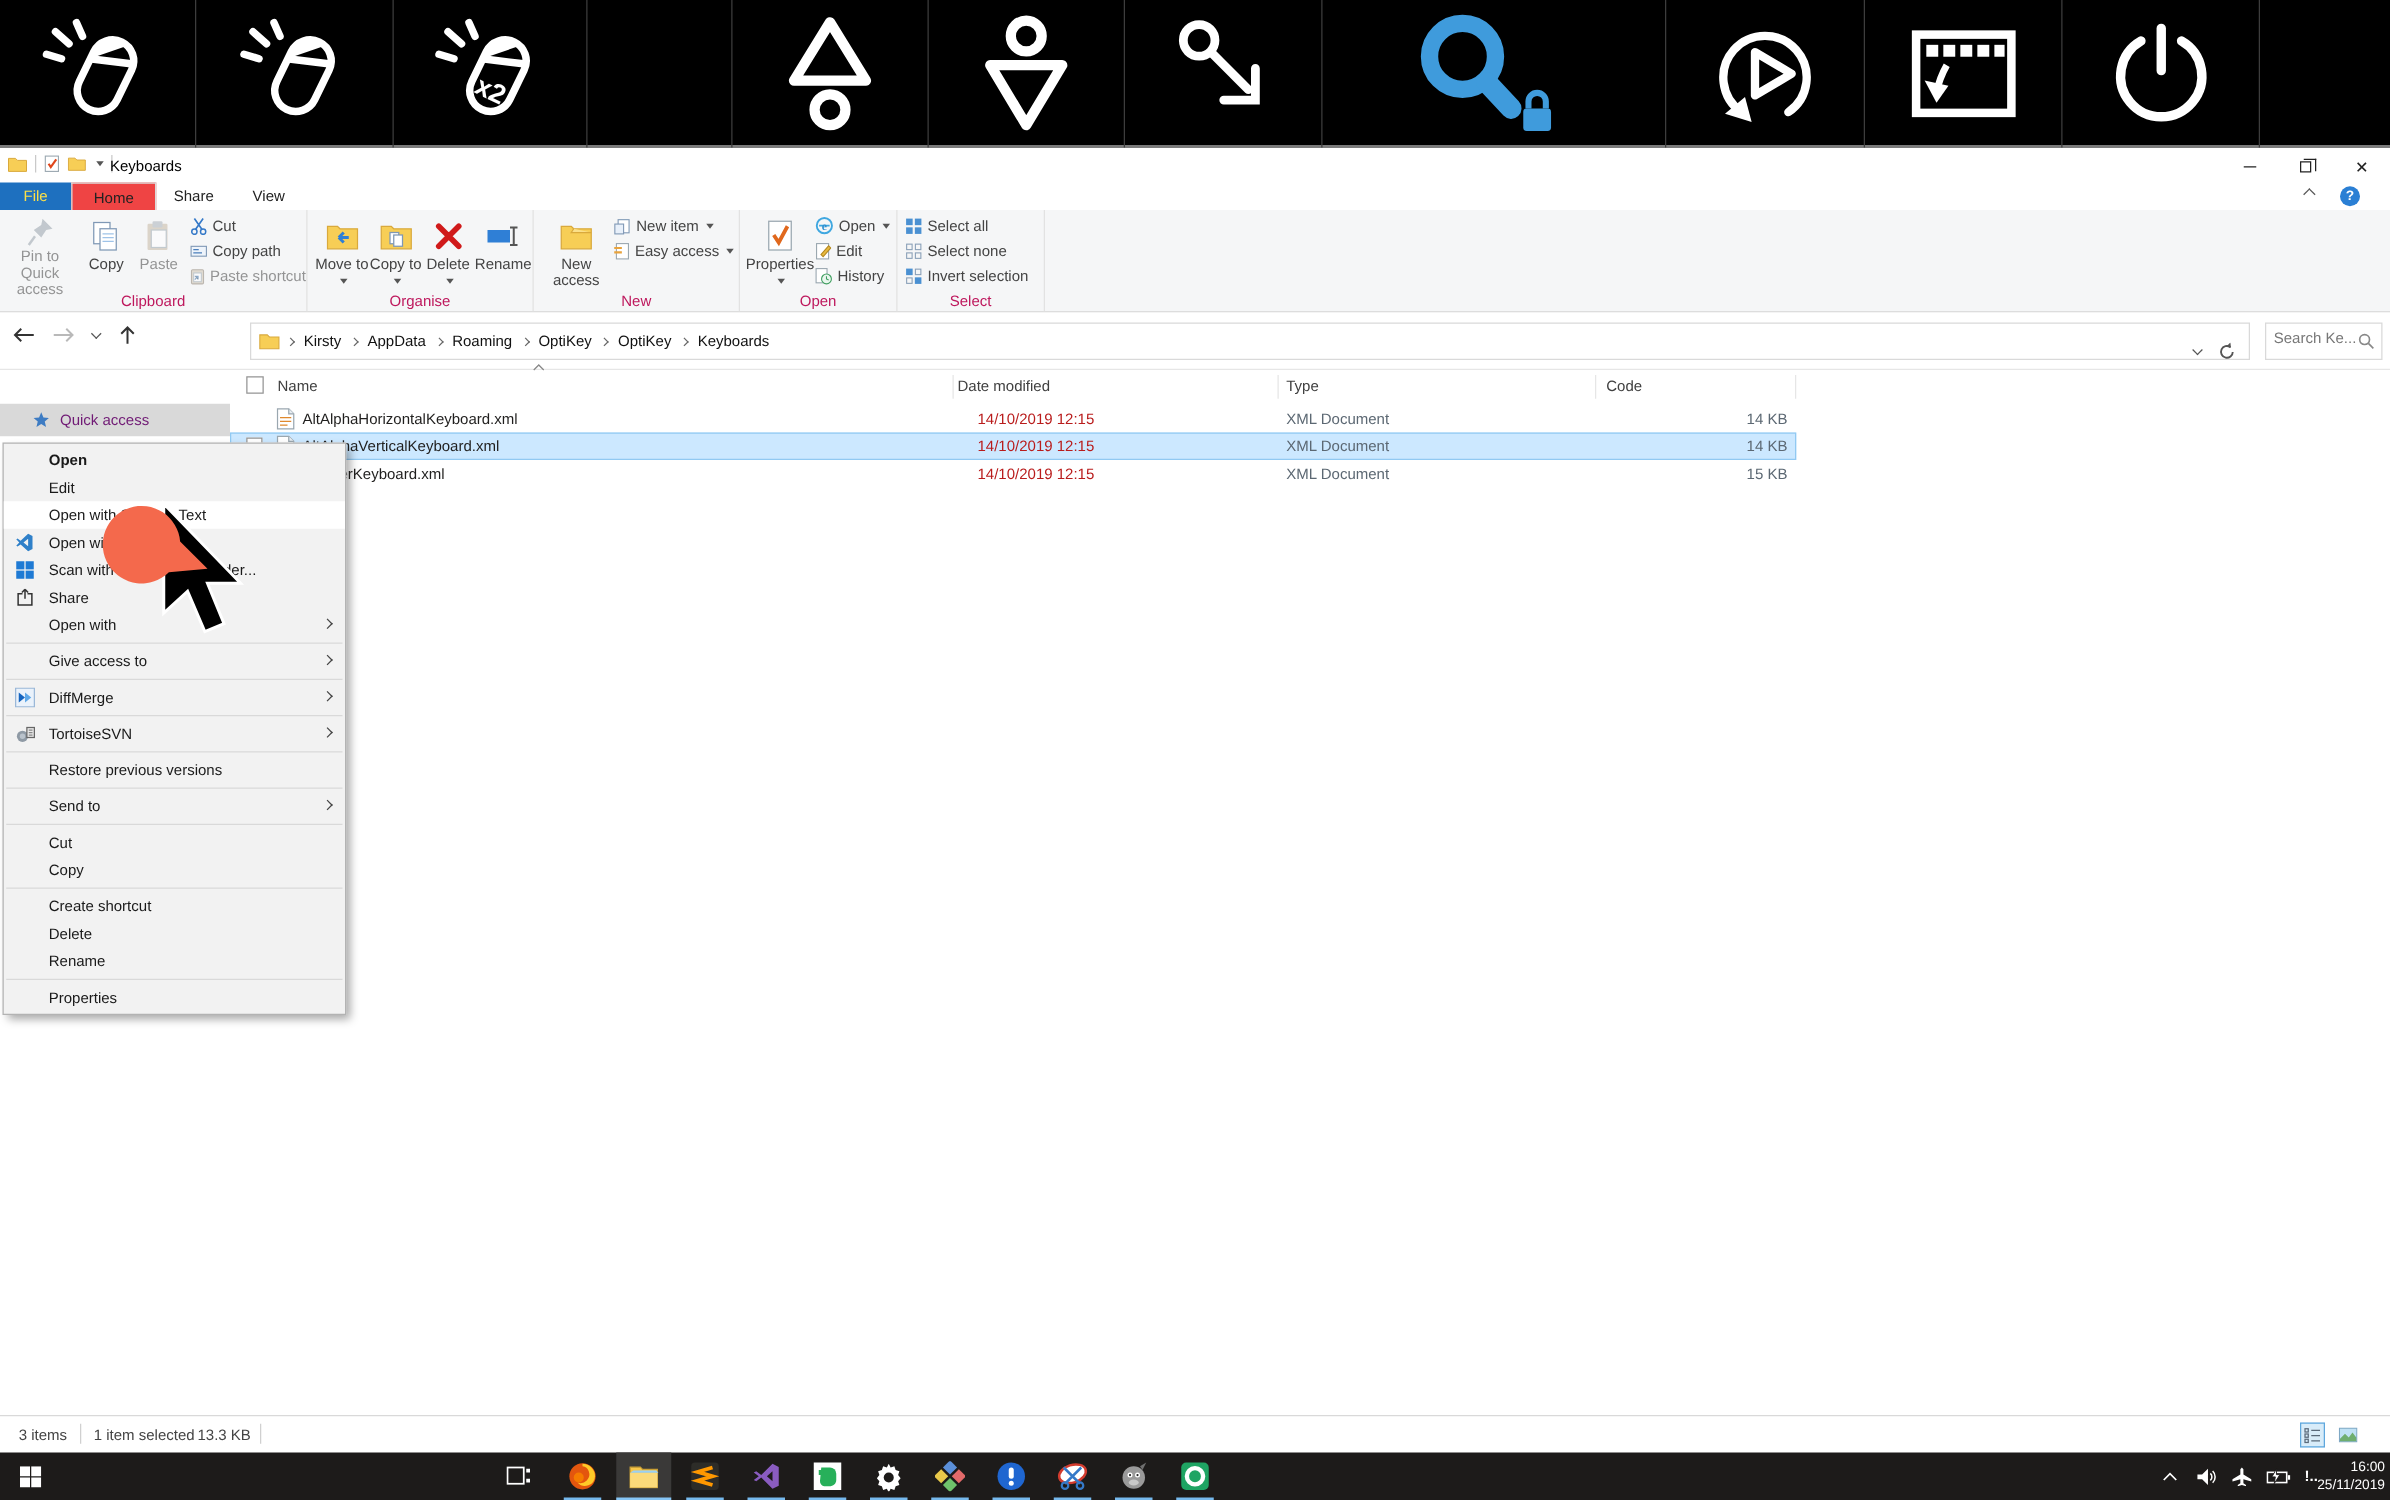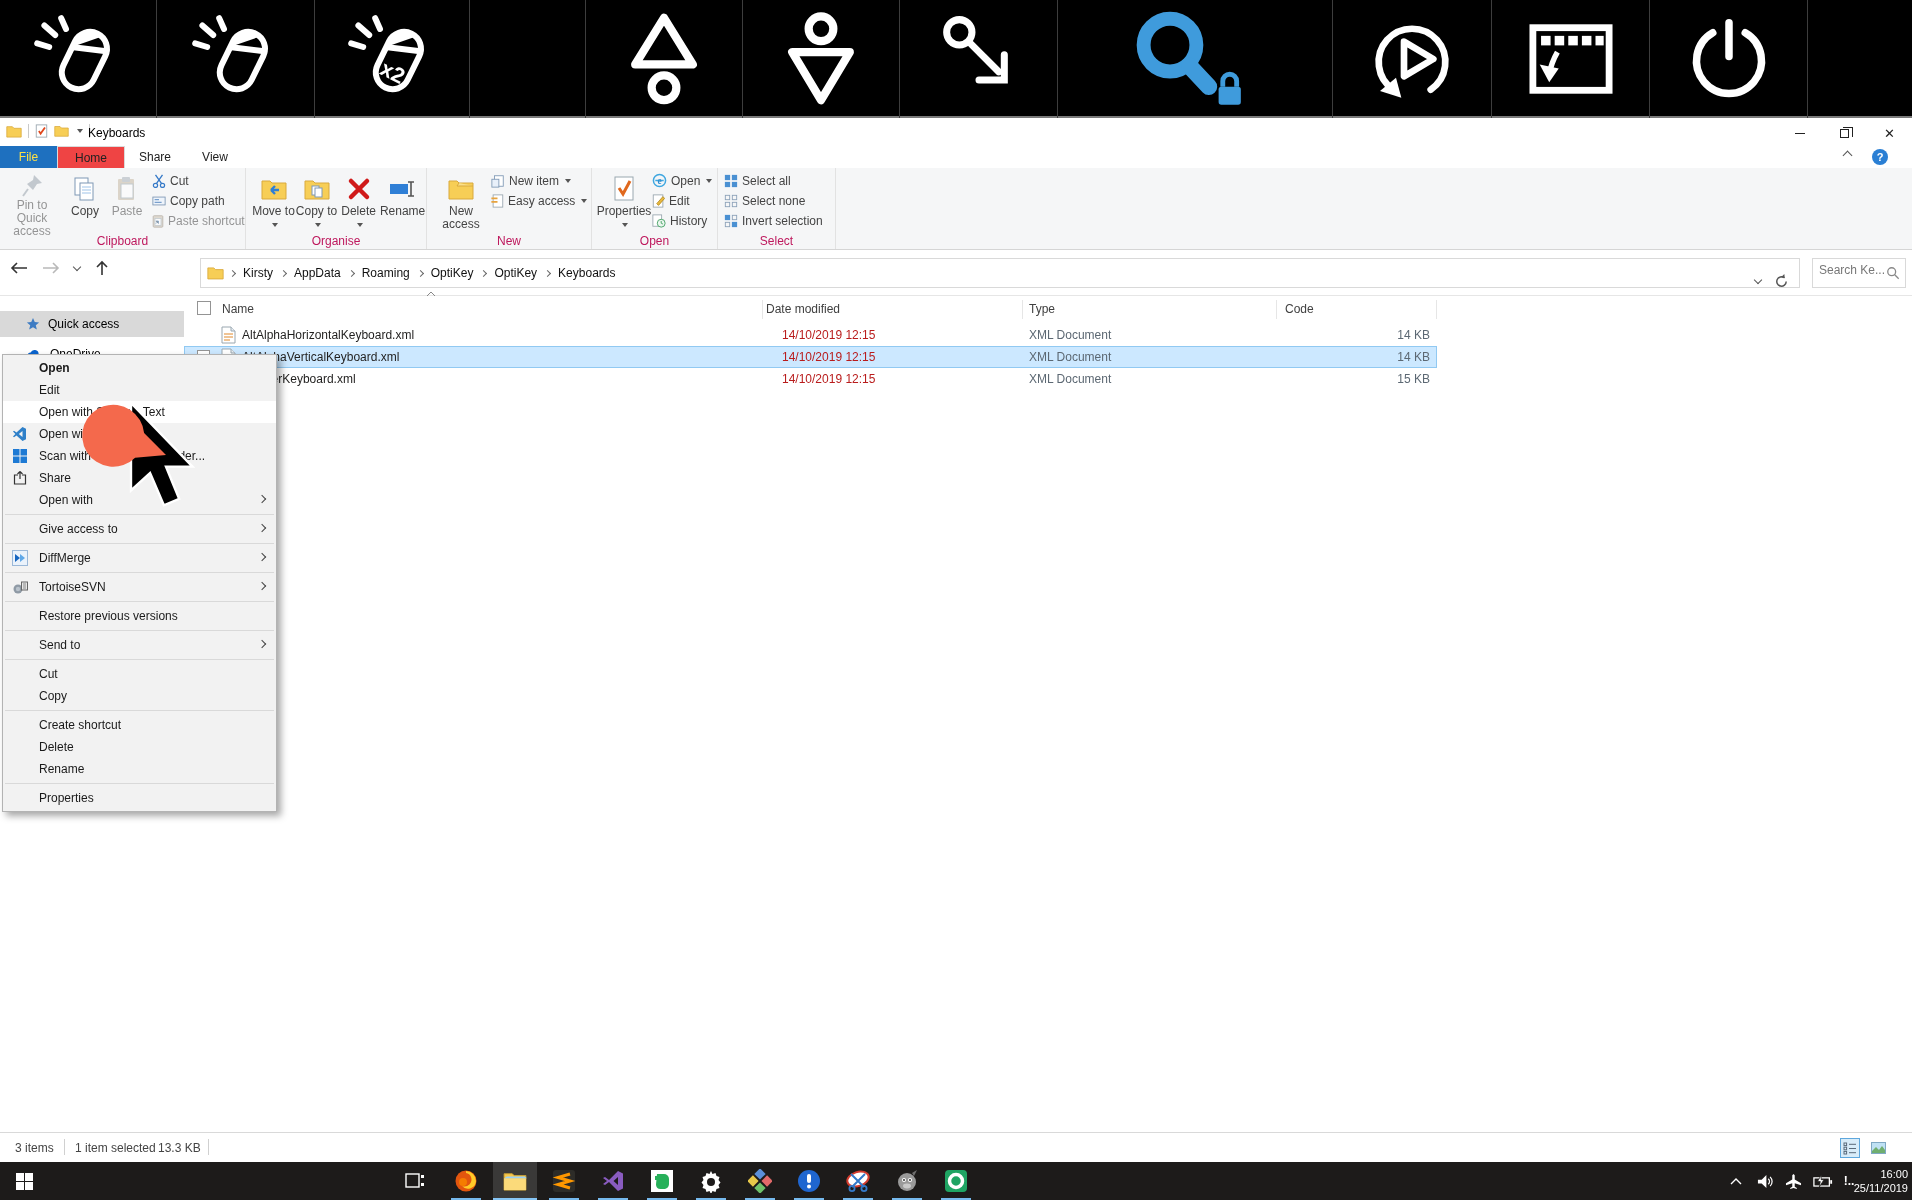--- a/index.html
+++ b/index.html
@@ -58,21 +58,21 @@
   .chev-dn { width:6px; height:6px; border-right:1px solid #555; border-bottom:1px solid #555; transform:rotate(45deg); display:block; }
   #refresh-btn { position:absolute; right:10px; top:15px; }
   #search-box { position:absolute; left:1812px; top:8px; width:94px; height:30px; border:1px solid #d9d9d9; }
   #search-box input { position:absolute; left:6px; top:4px; width:66px; border:none; outline:none; font-size:12px; font-family:inherit; color:#333; background:transparent; }
   #search-box input::placeholder { color:#777; opacity:1; }
   #search-mag { position:absolute; right:5px; top:7px; }
 
   
   #main { position:absolute; left:0; top:297px; width:1912px; height:835px; background:#fff; }
   #sidebar { position:absolute; left:0; top:0; width:184px; height:100%; }
-  .sb-item { position:absolute; left:0; width:184px; height:26px; display:flex; align-items:center; gap:8px; padding-left:26px; color:#000000; }
+  .sb-item { position:absolute; left:0; width:184px; height:26px; display:flex; align-items:center; gap:8px; padding-left:26px; color:#701a75;margin-top:12px; }
   .sb-qa { top:14px; background:#d9d9d9; }
   .sb-od { top:44px; }
   #headers { position:absolute; left:184px; top:0; width:1260px; height:25px; color:#404040; }
   .hcell { position:absolute; top:5px; }
   .hsep { position:absolute; top:3px; width:1px; height:19px; background:#e6e6e6; }
   #sort-chevron { position:absolute; left:242px; top:-7px; width:10px; height:8px; }
   .hcheck { position:absolute; left:13px; top:4px; width:14px; height:14px; border:1px solid #949494; background:#fff; }
   .rows { position:absolute; left:184px; top:27px; width:1253px; }
   .frow { position:relative; width:1253px; height:22px; }
   .frow.sel { background:#cce8ff; outline:1px solid #91c9f2; outline-offset:-1px; }

